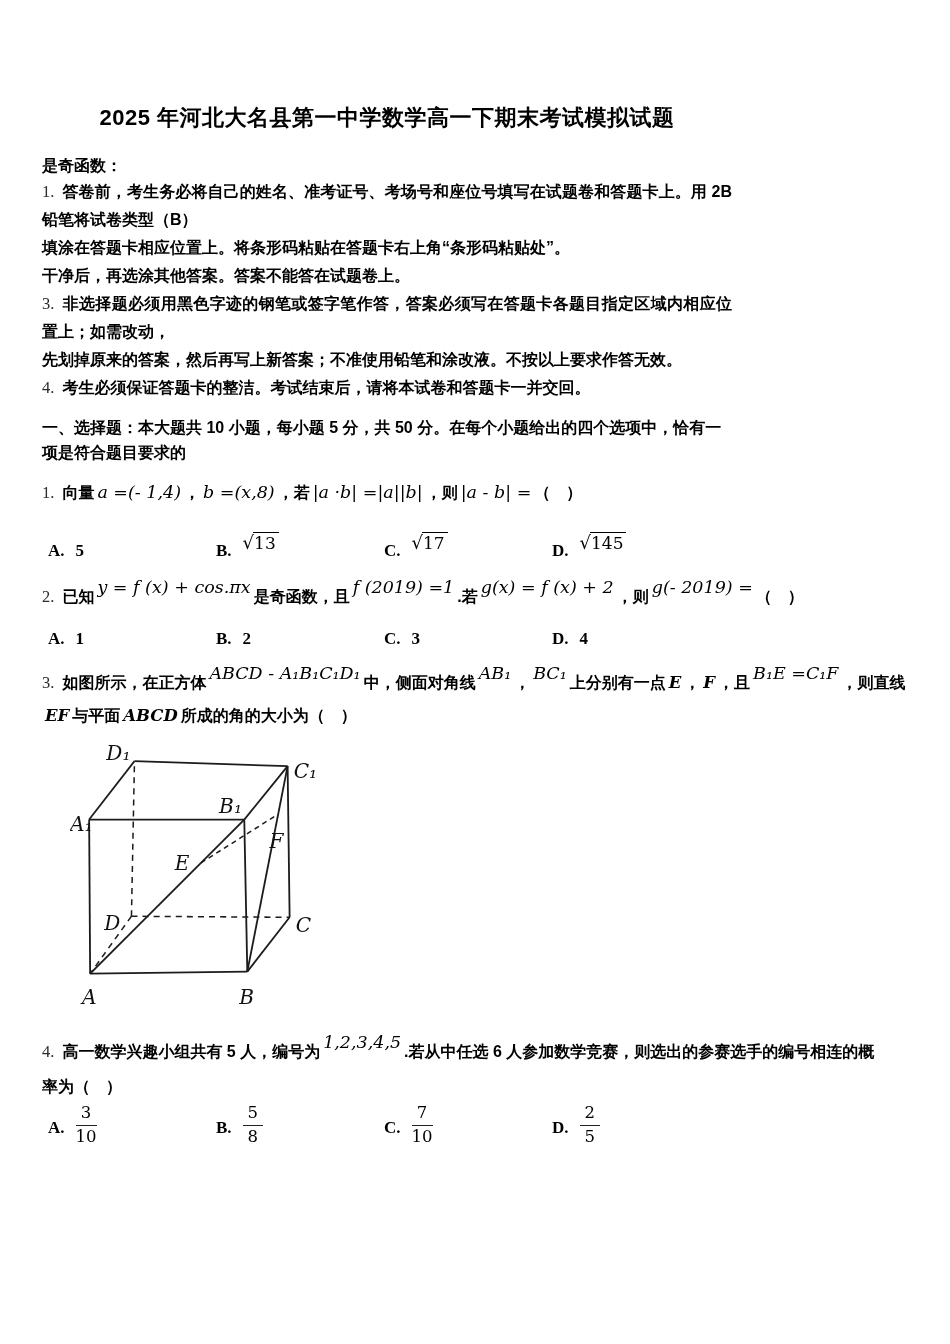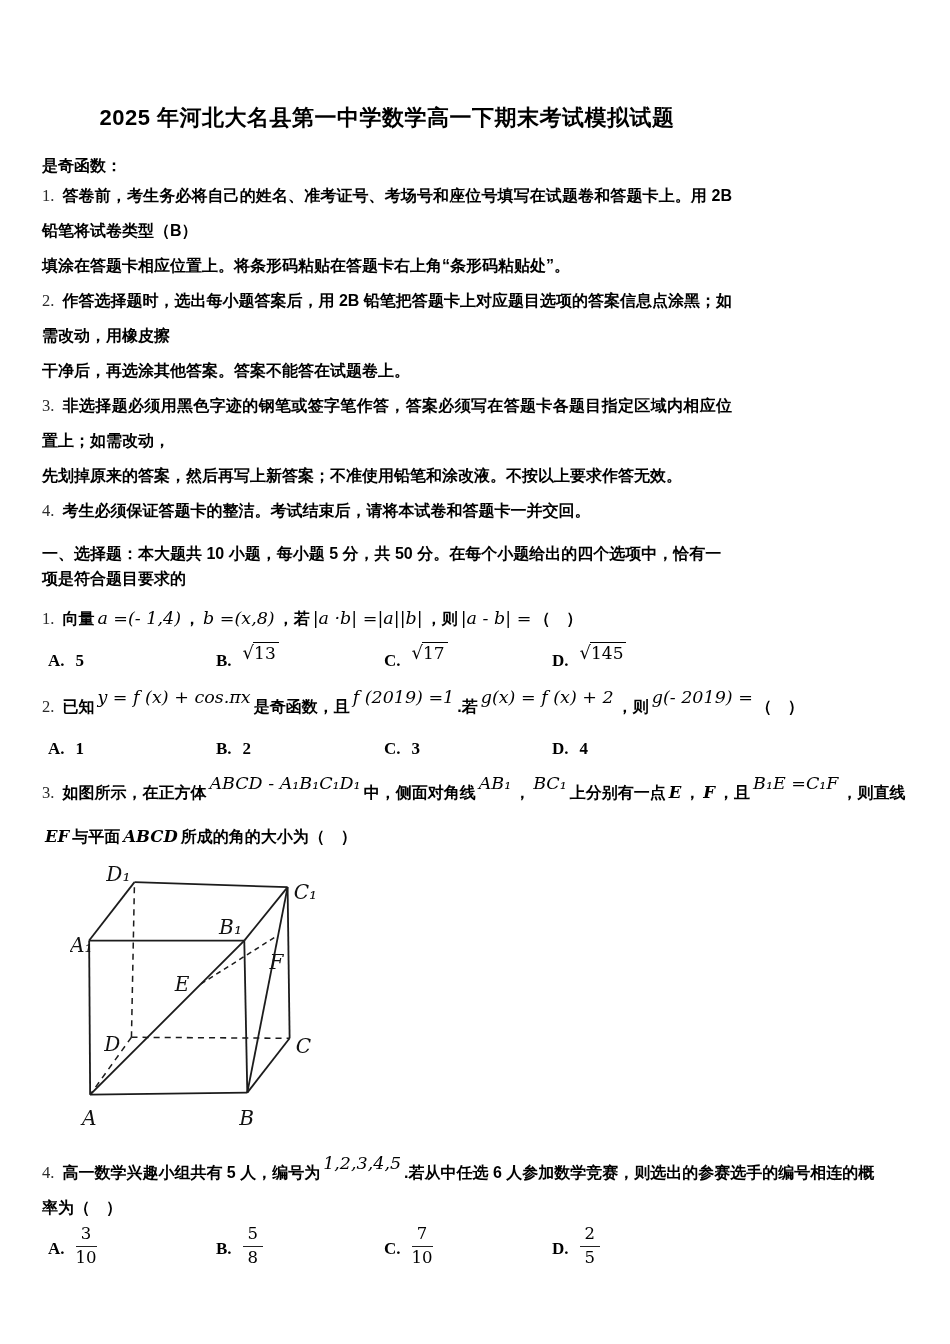--- a/index.html
+++ b/index.html
@@ -17,21 +17,21 @@
     text-align: center;
     font-size: 22px; font-weight: 700; line-height: 28px;
     letter-spacing: 0.5px;
   }
 
   .notice-heading {
     margin-top: 21px;
     font-size: 16px; font-weight: 700; line-height: 25px;
   }
   .notice-line {
-    font-size: 16px; font-weight: 700; line-height: 35px;
+    font-size: 16px; font-weight: 700; line-height: 28px;
     text-align: justify;
   }
 
   .seg-num {
     font-family: "Liberation Serif", "DejaVu Serif", serif;
     font-weight: 400; font-size: 16.5px; color: #2b2b2b;
     margin-right: 8px;
   }
 
   .section-header {
@@ -39,21 +39,21 @@
     font-size: 16px; font-weight: 700; line-height: 25px;
   }
 
   .qline {
     font-size: 16px; font-weight: 700; line-height: 21px;
     white-space: nowrap;
   }
   .q1 .qline { margin-top: 17px; }
   .q2 .qline { margin-top: 25px; }
   .q3 .qline1 { margin-top: 23px; }
-  .q3 .qline2 { margin-top: 23px; }
+  .q3 .qline2 { margin-top: 12px; }
   .q4 .qline1 { margin-top: 27px; }
   .q4 .qline2 { margin-top: 14px; }
 
   .seg-t { font-weight: 700; }
   .seg-m, .seg-mr {
     font-family: "DejaVu Serif", "Liberation Serif", serif;
     font-style: italic; font-weight: 400; font-size: 17.5px;
     margin: 0 3px;
   }
   .seg-mr { display: inline-block; position: relative; top: -9px; }
@@ -62,21 +62,21 @@
     font-style: italic; font-weight: 700; font-size: 16.5px;
     margin: 0 3px;
   }
 
   .options {
     display: grid;
     grid-template-columns: 168px 168px 168px 1fr;
     padding-left: 6px;
     align-items: end;
   }
-  .q1 .options { margin-top: 20px; }
+  .q1 .options { margin-top: 36px; }
   .q2 .options { margin-top: 22px; }
   .q3 .options { margin-top: 20px; }
   .q4 .options { margin-top: 10px; }
 
   .opt { white-space: nowrap; }
   .opt-label {
     font-family: "Liberation Serif", "DejaVu Serif", serif;
     font-weight: 700; font-size: 17px;
     margin-right: 11px;
   }
@@ -116,21 +116,20 @@
 
 <div class="page">
 
   <h1 class="title">2025 年河北大名县第一中学数学高一下期末考试模拟试题</h1>
 
   <div class="notice">
     <div class="notice-heading">是奇函数：</div>
     <div>
         <div class="notice-line"><span class="seg-num">1.</span>答卷前，考生务必将自己的姓名、准考证号、考场号和座位号填写在试题卷和答题卡上。用 2B 铅笔将试卷类型（B）</div>
         <div class="notice-line">填涂在答题卡相应位置上。将条形码粘贴在答题卡右上角“条形码粘贴处”。</div>
-        <div class="notice-line"><span class="seg-num">2.</span>作答选择题时，选出每小题答案后，用 2B 铅笔把答题卡上对应题目选项的答案信息点涂黑；如需改动，用橡皮擦</div>
         <div class="notice-line">干净后，再选涂其他答案。答案不能答在试题卷上。</div>
         <div class="notice-line"><span class="seg-num">3.</span>非选择题必须用黑色字迹的钢笔或签字笔作答，答案必须写在答题卡各题目指定区域内相应位置上；如需改动，</div>
         <div class="notice-line">先划掉原来的答案，然后再写上新答案；不准使用铅笔和涂改液。不按以上要求作答无效。</div>
         <div class="notice-line"><span class="seg-num">4.</span>考生必须保证答题卡的整洁。考试结束后，请将本试卷和答题卡一并交回。</div>
       </div>
   </div>
 
   <div class="section-header">一、选择题：本大题共 10 小题，每小题 5 分，共 50 分。在每个小题给出的四个选项中，恰有一项是符合题目要求的</div>
 
   <div class="question q1">

